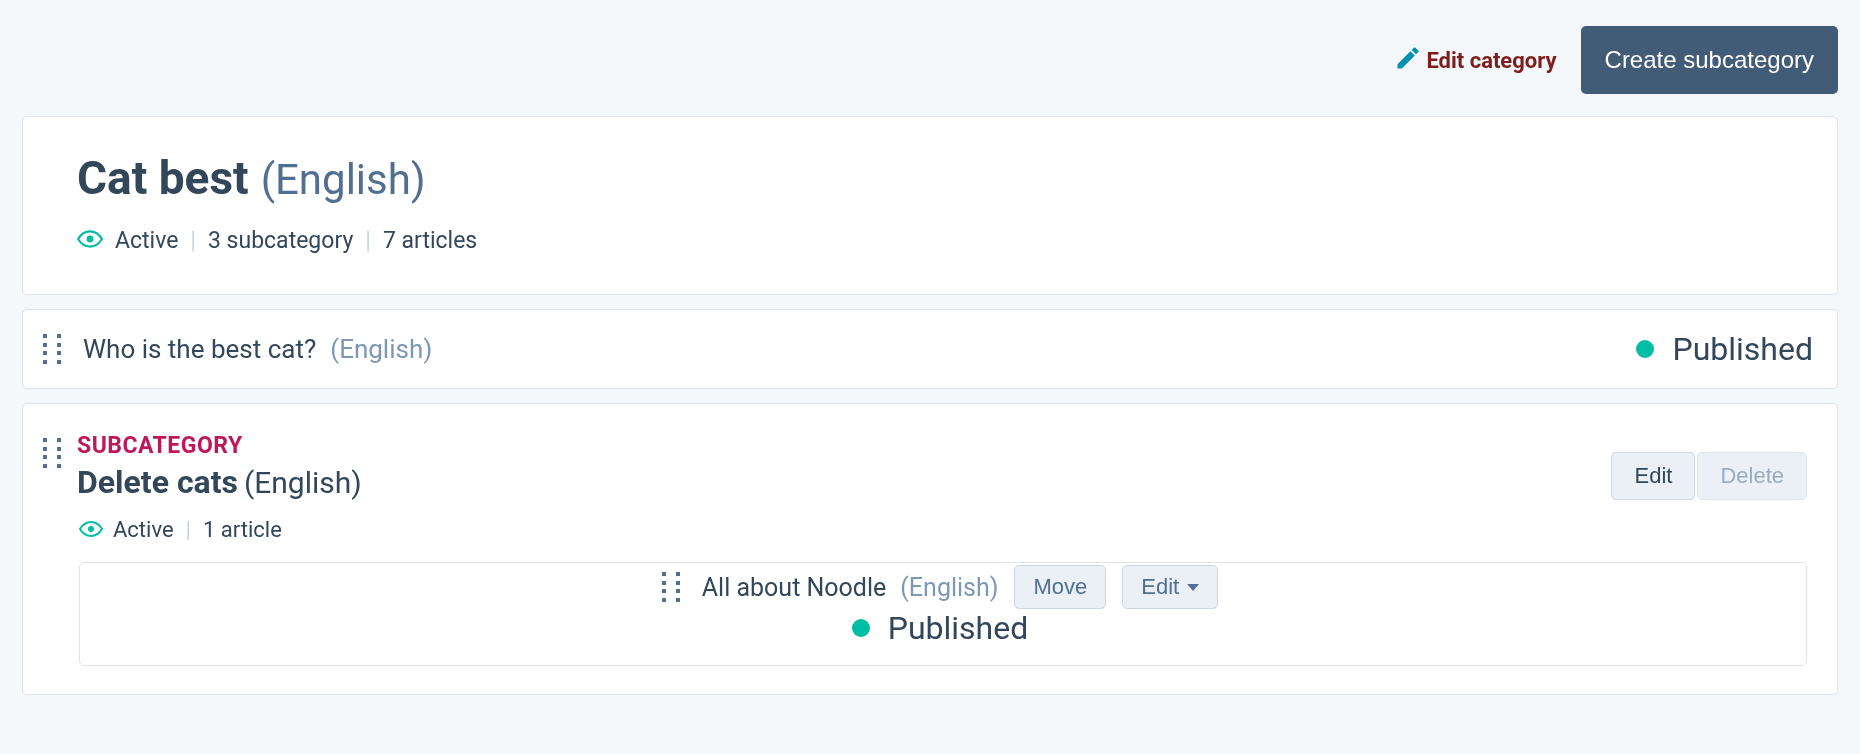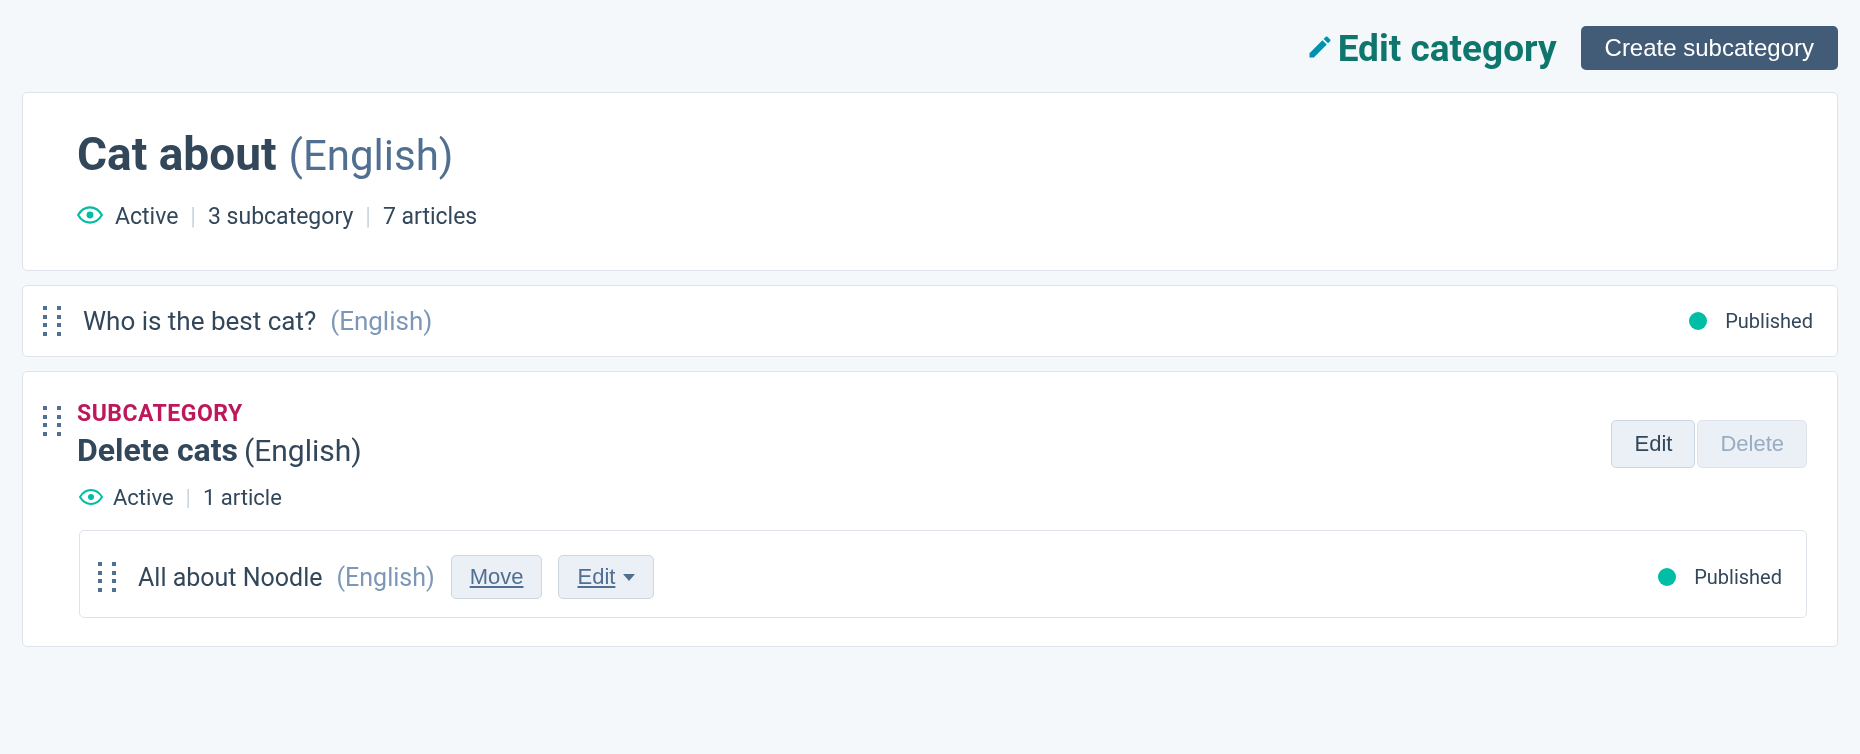--- a/index.html
+++ b/index.html
@@ -18,34 +18,34 @@
     display:flex;
     justify-content:flex-end;
     align-items:center;
     gap:24px;
     padding:26px 0 22px 0;
   }
   .edit-link {
     display:flex;
     align-items:center;
     gap:4px;
-    color:#0f766e;
-    font-size:37px;
+    color:#7f1d1d;
+    font-size:22px;
     font-weight:700;
     cursor:pointer;
   }
   .edit-link svg { width:28px; height:28px; fill:#0091ae; }
   .create-btn {
     background:#425b76;
     color:#fff;
     font-size:24px;
     font-weight:500;
     border:none;
     border-radius:5px;
-    padding:8px 24px;
+    padding:20px 24px;
     cursor:pointer;
   }
 
   
   .card {
     background:#fff;
     border:1px solid #dfe3eb;
     border-radius:5px;
     margin-bottom:14px;
   }
@@ -70,21 +70,21 @@
     width:18px; height:30px;
     display:flex; flex-direction:column; justify-content:space-between;
     margin-right:22px;
     cursor:grab;
   }
   .drag-handle .dots { display:flex; justify-content:space-between; }
   .drag-handle .dot { width:4px; height:4px; background:#516f90; }
   .article-title { font-size:26px; color:#33475b;text-align:center; }
   .article-lang { font-size:26px; color:#7c98b6; margin-left:14px; }
 
-  .status { display:flex; align-items:center; font-size:20px; color:#33475b; }
+  .status { display:flex; align-items:center; font-size:32px; color:#33475b; }
   .status-dot {
     width:18px; height:18px; border-radius:50%; background:#00bda5; margin-right:18px;
   }
 
   
   .subcat-card { padding:28px 30px 28px 20px; }
   .subcat-top { display:flex; align-items:flex-start; justify-content:space-between; }
   .subcat-left { display:flex; align-items:flex-start; }
   .subcat-left .drag-handle { margin-top:6px; margin-right:16px; }
   .subcat-label {
@@ -105,32 +105,33 @@
 
   .subcat-meta { display:flex; align-items:center; font-size:22px; color:#33475b; margin:16px 0 20px 36px; }
   .subcat-meta .eye-icon { width:24px; height:16px; margin-right:10px; }
 
   
   .nested-article {
     margin-left:36px;
     border:1px solid #dfe3eb;
     border-radius:5px;
     display:flex; align-items:center; justify-content:space-between;
-    padding:24px 24px 18px 18px;
+    padding:2px 24px 18px 18px;
+    flex-direction:column;
   }
   .nested-left { display:flex; align-items:center; gap:0; }
   .nested-left .drag-handle { margin-right:22px; margin-left:0; }
   .nested-title { font-size:25px; color:#33475b; }
   .nested-lang { font-size:25px; color:#7c98b6; margin-left:14px; }
   .small-btn {
     background:#eaf0f6; color:#516f90;
     border:1px solid #cbd6e2; border-radius:5px;
     font-size:22px; padding:8px 18px; cursor:pointer;
     margin-left:16px;
-    display:inline-flex; align-items:center; gap:8px;text-decoration:underline;
+    display:inline-flex; align-items:center; gap:8px;
   }
   .chevron {
     width:0; height:0; border-left:6px solid transparent; border-right:6px solid transparent;
     border-top:7px solid #516f90;
   }
 </style>
 </head>
 <body>
 
 <div class="top-actions">
@@ -140,21 +141,21 @@
           <path d="M3 17.25V21h3.75L17.81 9.94l-3.75-3.75L3 17.25zM20.71 7.04a1.003 1.003 0 0 0 0-1.42l-2.34-2.34a1.003 1.003 0 0 0-1.42 0l-1.83 1.83 3.75 3.75 1.84-1.82z"></path>
         </svg>
     </span>
     <span>Edit category</span>
   </div>
   <button class="create-btn">Create subcategory</button>
 </div>
 
 <div class="card cat-card">
   <div class="cat-title-row">
-    <span class="cat-title">Cat about</span>
+    <span class="cat-title">Cat best</span>
     <span class="cat-lang">(English)</span>
   </div>
   <div class="meta-row">
     <span>
       <svg class="eye-icon" viewBox="0 0 24 16">
           <path fill="none" stroke="#00bda5" stroke-width="2" d="M1 8c3-5 7-7 11-7s8 2 11 7c-3 5-7 7-11 7S4 13 1 8z"></path>
           <circle cx="12" cy="8" r="3.2" fill="#00bda5"></circle>
         </svg>
     </span>
     <span>Active</span>

